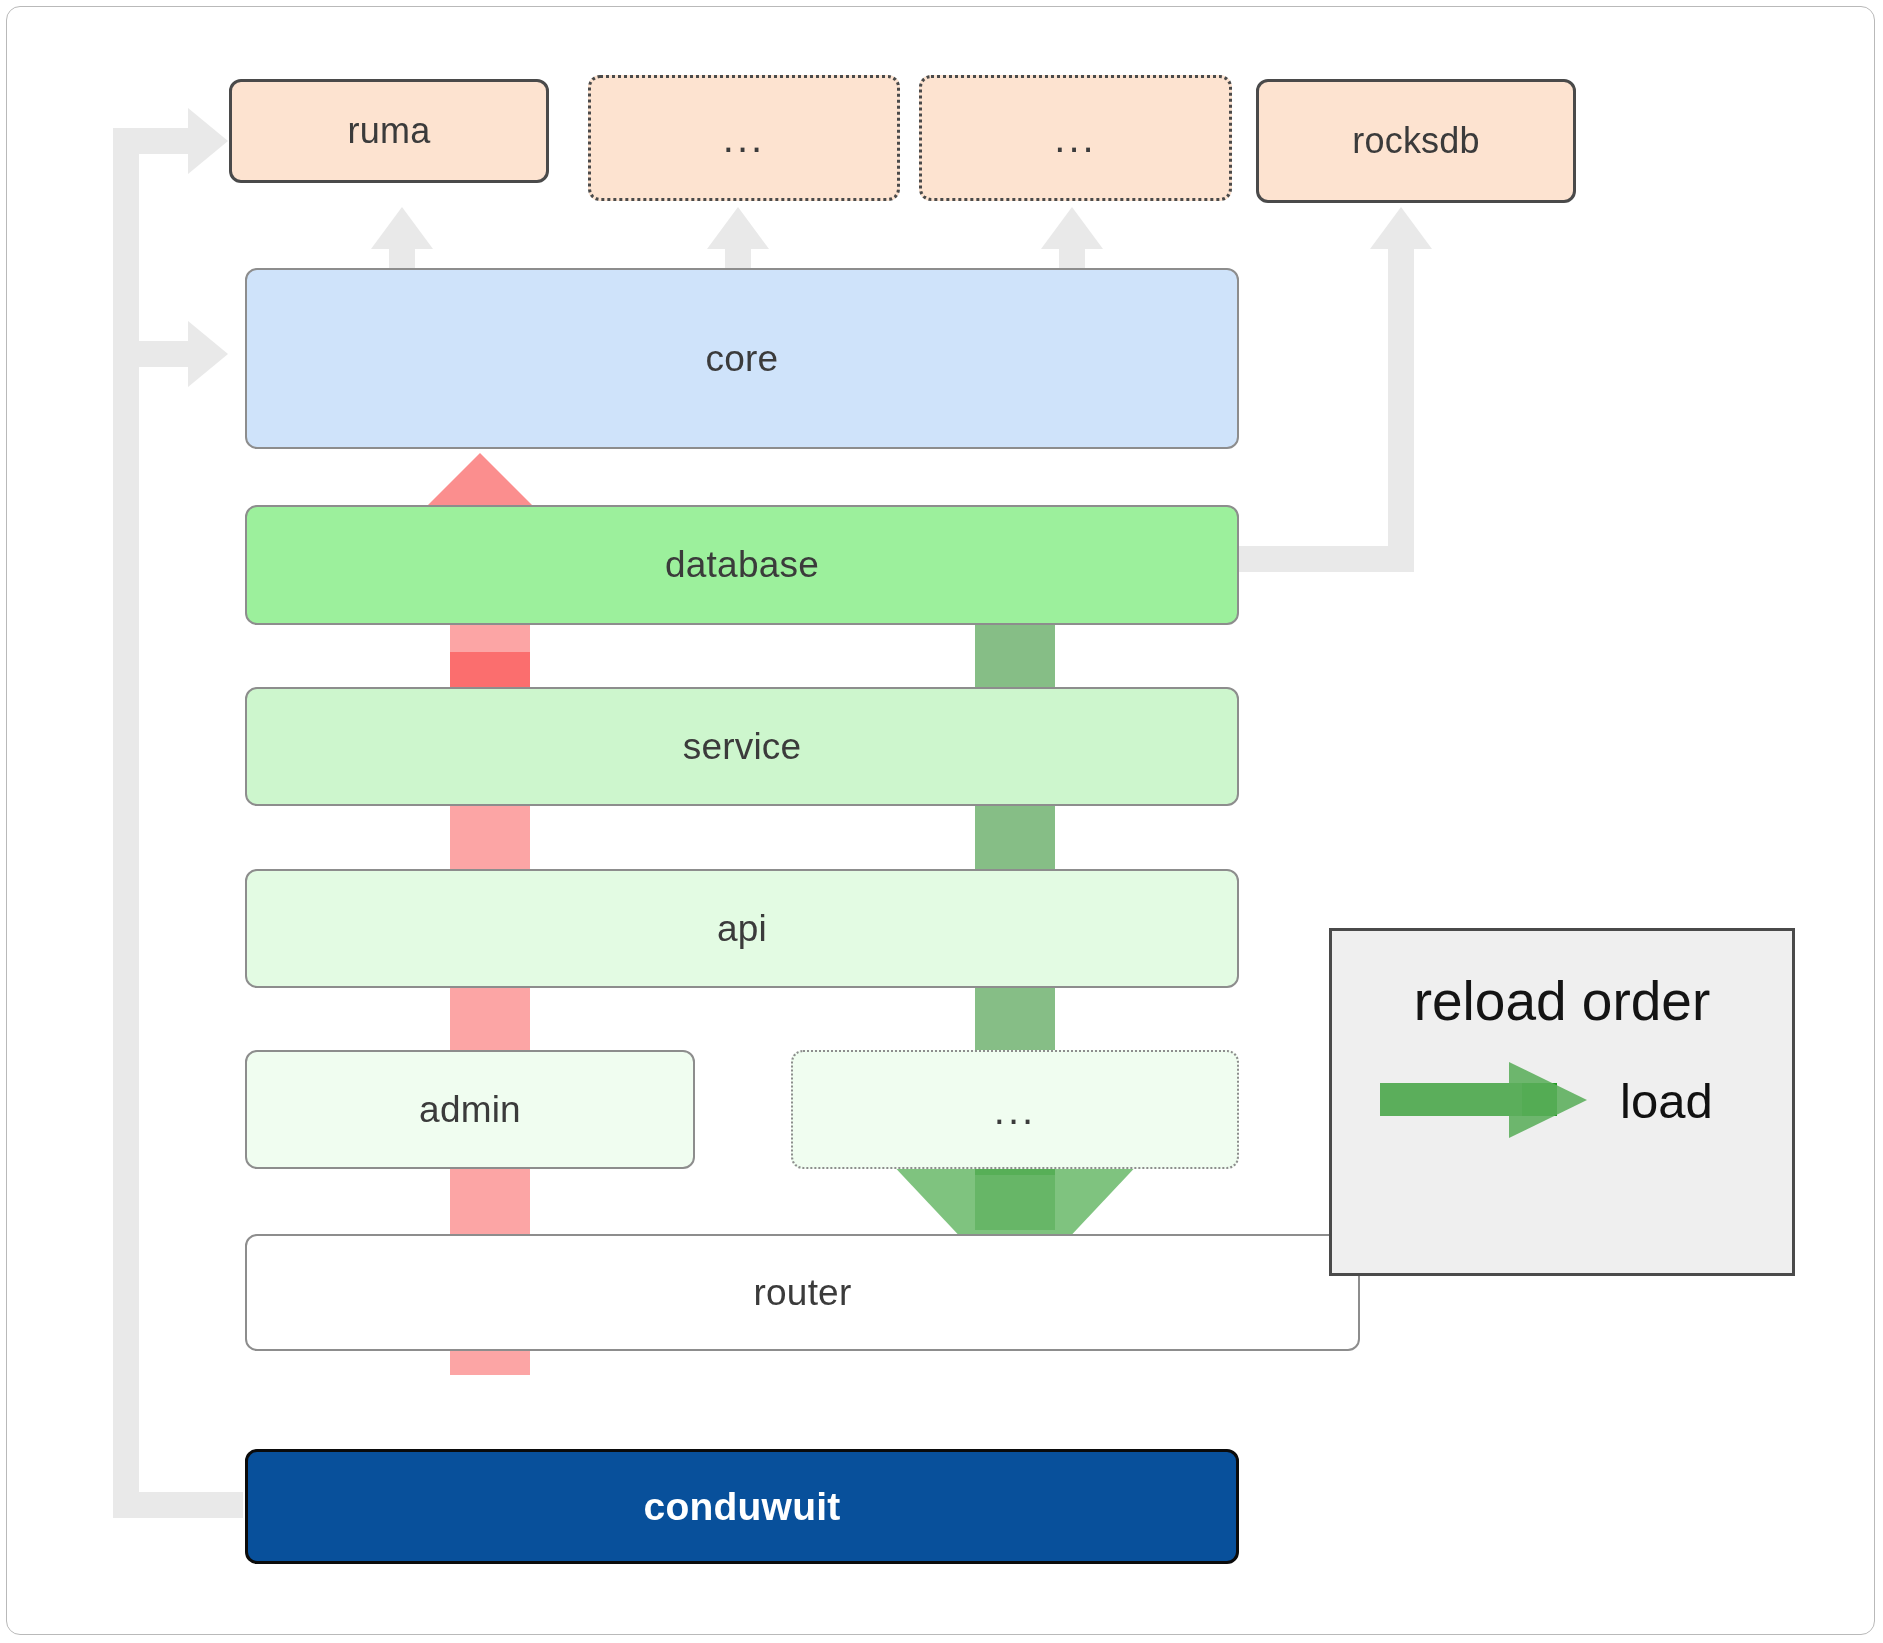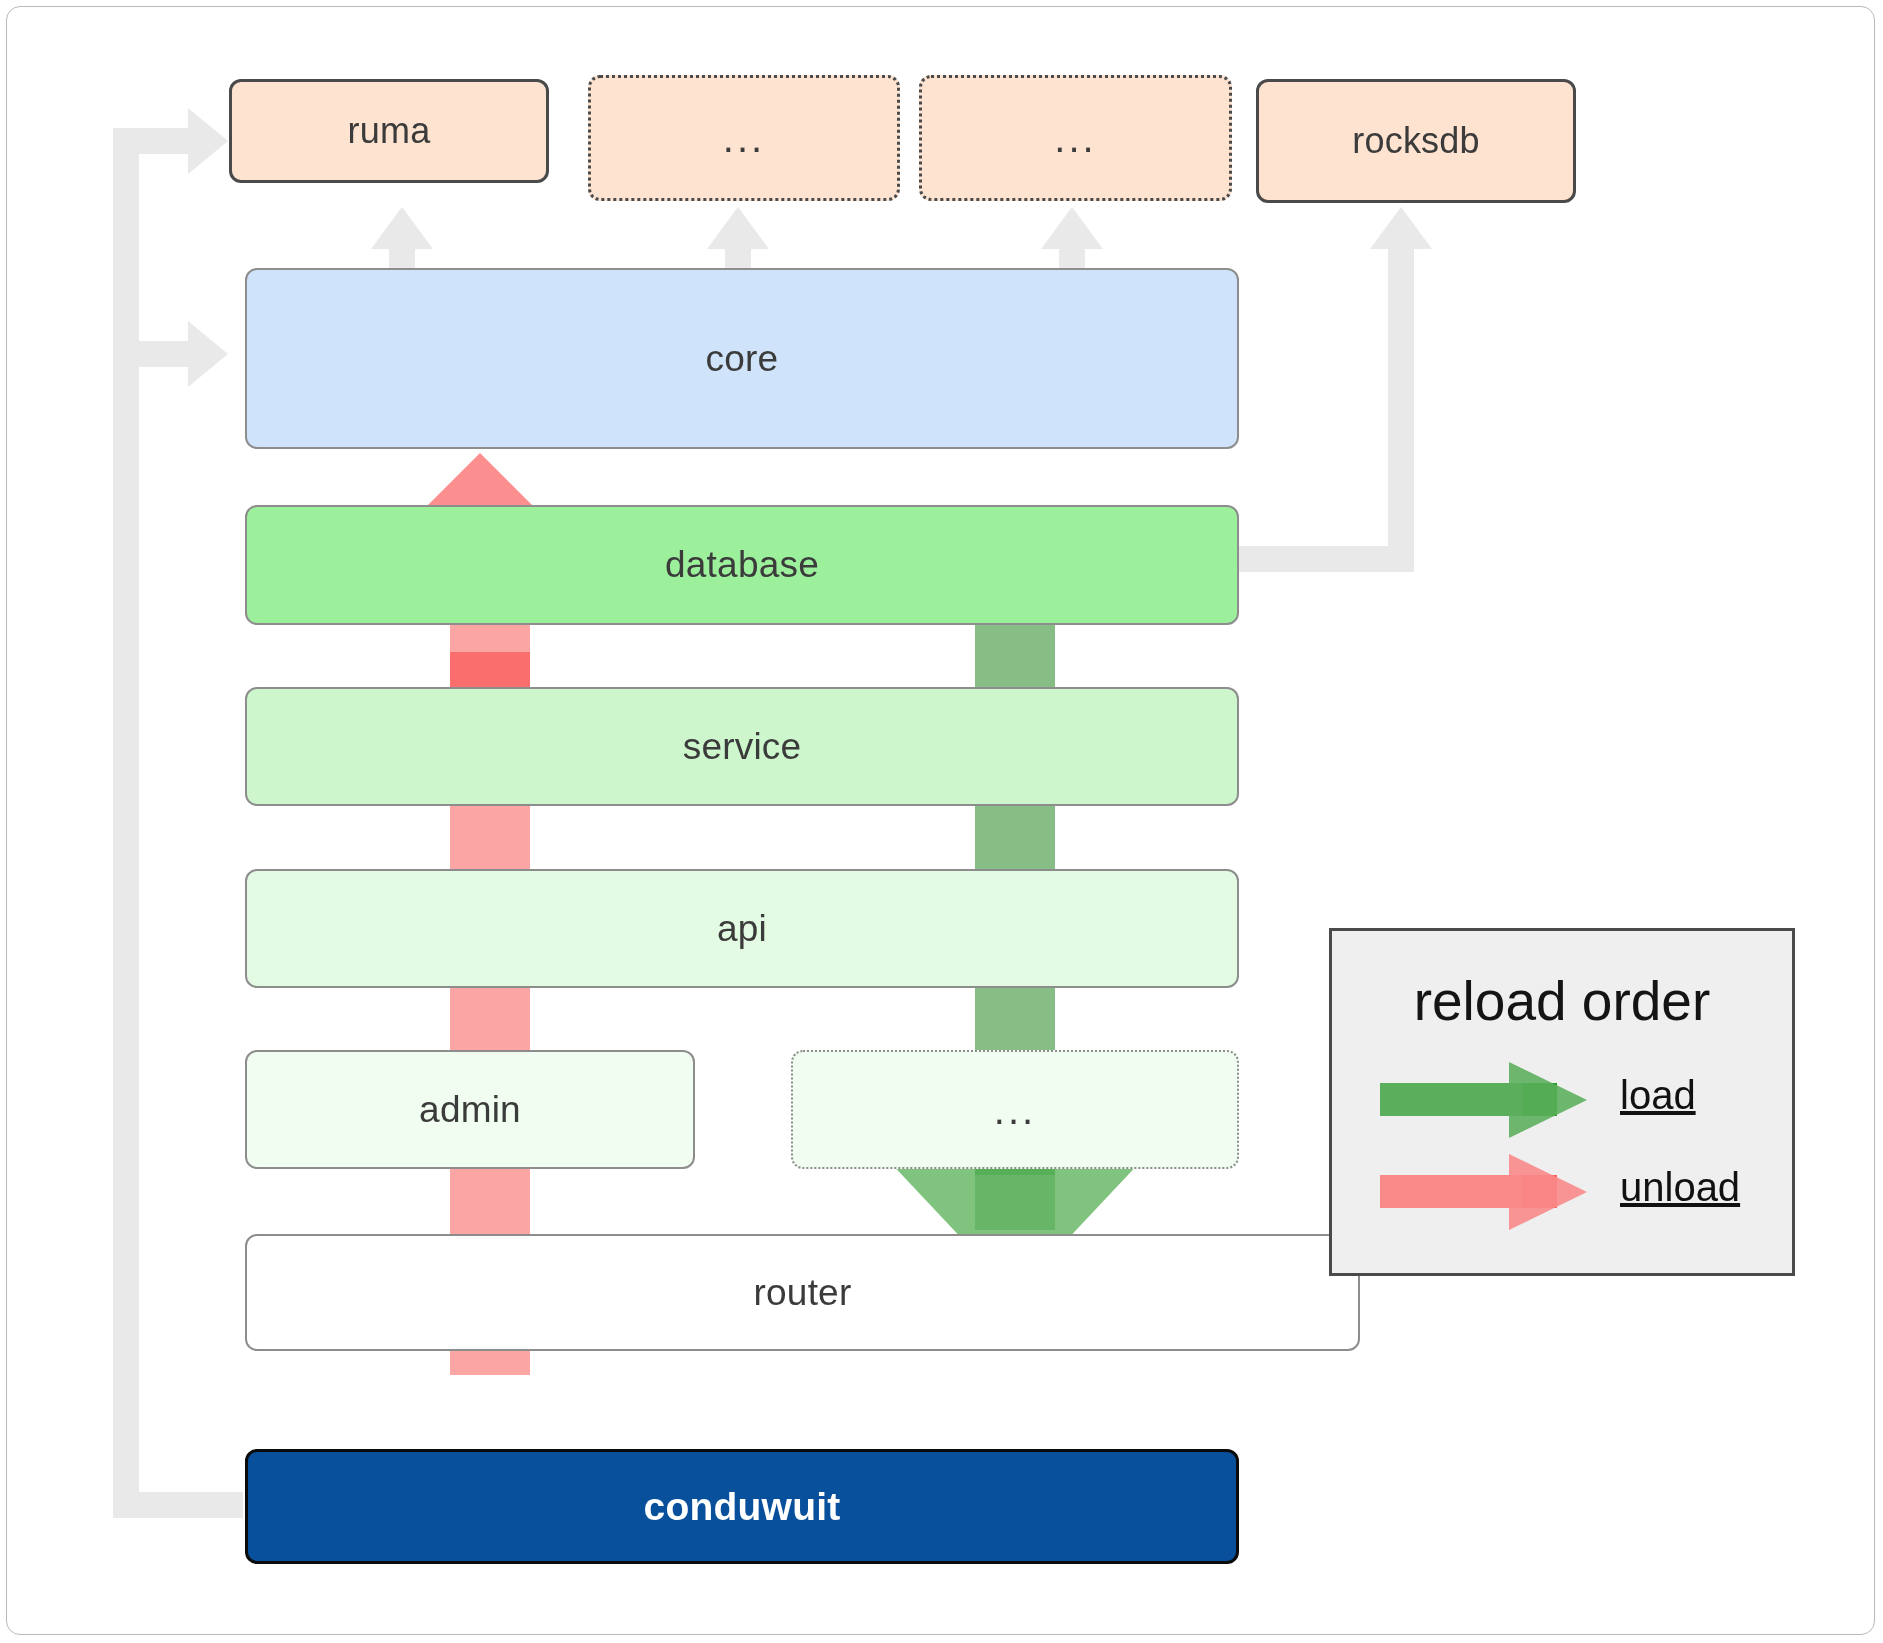--- a/index.html
+++ b/index.html
@@ -103,23 +103,22 @@
     top: 38px; left: 0; right: 0;
     text-align: center;
     font-size: 55px;
     color: #141414;
   }
   .leg-row { position: absolute; }
   .leg-shaft { position: absolute; }
   .leg-head { position: absolute; width: 0; height: 0; }
   .leg-label {
     position: absolute;
-    font-size: 40px;
+    font-size: 49px;
     color: #111111;
-    text-decoration: underline;
   }
   
   .flow { position: absolute; z-index: 4; }
   .flow-shaft { position: absolute; }
   .flow-head { position: absolute; width: 0; height: 0; }
 </style>
 </head>
 <body>
 
 <div id="page">
@@ -223,23 +222,14 @@
     <div class="leg-row" style="left:0; top:120px; width:466px; height:100px;">
       <div class="leg-shaft" style="left:48px; top:32px; width:175px; height:33px; background:#5bae5b;"></div>
       <div class="leg-shaft" style="left:190px; top:32px; width:35px; height:33px; background:#239b23;"></div>
       <div class="leg-head" style="left:177px; top:11px;
                   border-top:38px solid transparent;
                   border-bottom:38px solid transparent;
                   border-left:78px solid rgba(91,174,91,0.88);"></div>
       <div class="leg-label" style="left:288px; top:22px;">load</div>
     </div>
 
-    <div class="leg-row" style="left:0; top:212px; width:466px; height:100px;">
-      <div class="leg-shaft" style="left:48px; top:32px; width:175px; height:33px; background:#fa8a8a;"></div>
-      <div class="leg-shaft" style="left:190px; top:32px; width:35px; height:33px; background:#fb5d5d;"></div>
-      <div class="leg-head" style="left:177px; top:11px;
-                  border-top:38px solid transparent;
-                  border-bottom:38px solid transparent;
-                  border-left:78px solid rgba(250,138,138,0.9);"></div>
-      <div class="leg-label" style="left:288px; top:22px;">unload</div>
-    </div>
   </div>
 </div>
 
 </body></html>

